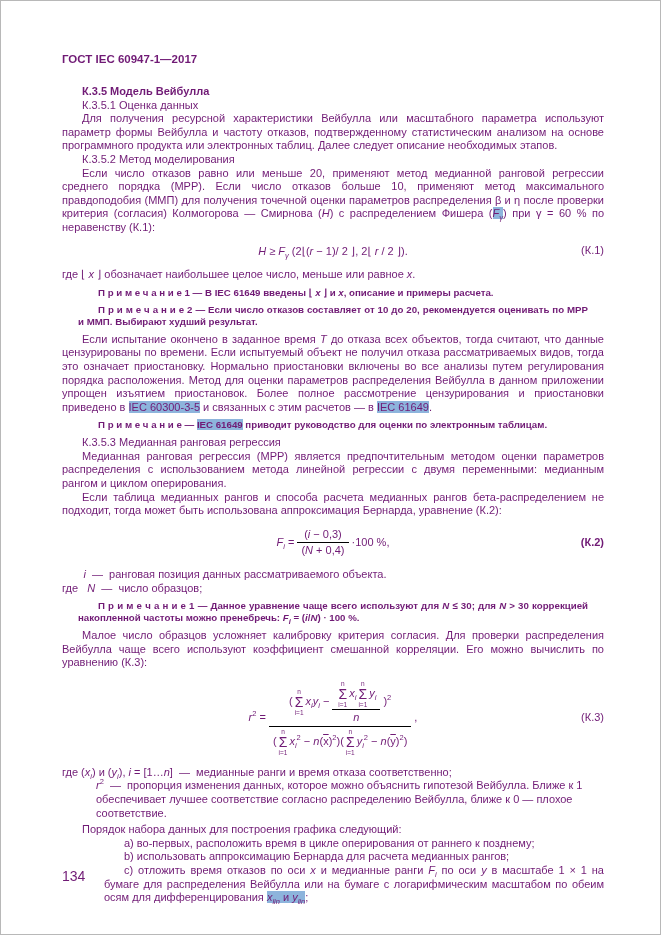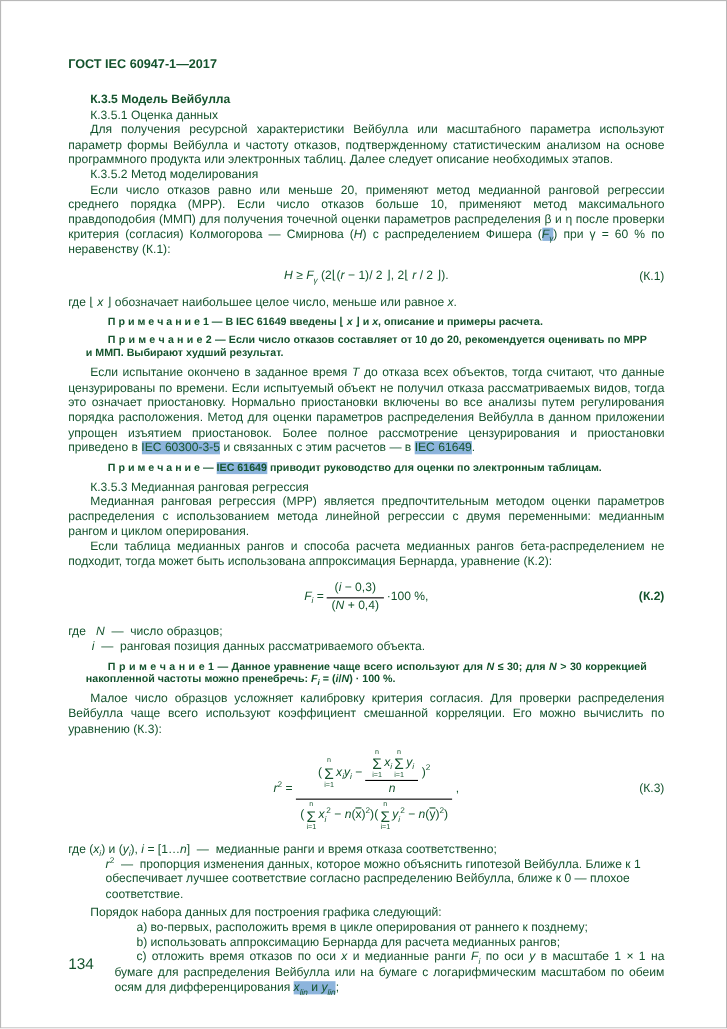--- a/index.html
+++ b/index.html
@@ -1,20 +1,20 @@
 <!DOCTYPE html>
 <html lang="ru"><head>
 <meta charset="utf-8">
 <style>
   * { margin:0; padding:0; box-sizing:border-box; }
   html,body { background:#ffffff; }
   .page {
     width:661px; height:935px; background:#ffffff;
     border:1px solid #b8b8b8; position:relative; overflow:hidden;
-    font-family:"Liberation Sans", sans-serif; color:#14532d;
+    font-family:"Liberation Sans", sans-serif; color:#701a75;
   }
   .header { position:absolute; top:52px; left:61px; font-weight:bold; font-size:11.5px; }
   .content {
     position:absolute; top:84px; left:61px; right:56px;
     font-size:11px; line-height:13.6px; text-align:justify;
   }
   .heading { font-weight:bold; text-indent:20px; }
   .subhead { text-indent:20px; }
   .para    { text-indent:20px; }
   .list    { text-indent:20px;margin-left:42px; }
@@ -69,22 +69,22 @@
             <span class="num">
               <span class="ftxt">(<i>i</i> − 0,3)</span>
             </span>
             <span class="den">
               <span class="ftxt">(<i>N</i> + 0,4)</span>
             </span>
           </span>
           <span class="ftxt"> ·100 %,</span>
         </span><span class="flabel"><b>(К.2)</b></span></div>
       <div class="where">
+        <div class="where-line">       <i>i</i>  —  ранговая позиция данных рассматриваемого объекта.</div>
         <div class="where-line">где   <i>N</i>  —  число образцов;</div>
-        <div class="where-line">       <i>i</i>  —  ранговая позиция данных рассматриваемого объекта.</div>
       </div>
       <div class="note">П р и м е ч а н и е   1 — Данное уравнение чаще всего используют для <i>N</i> ≤ 30; для <i>N</i> &gt; 30 коррекцией накопленной частоты можно пренебречь: <i>F<sub>i</sub></i> = (<i>i</i>/<i>N</i>) · 100 %.</div>
       <div class="para">Малое число образцов усложняет калибровку критерия согласия. Для проверки распределения Вейбулла чаще всего используют коэффициент смешанной корреляции. Его можно вычислить по уравнению (К.3):</div>
       <div class="formula-row"><span class="fbody">
           <span class="ftxt"><i>r</i><sup>2</sup> = </span>
           <span class="frac">
             <span class="num">
               <span class="ftxt">(</span>
               <span class="sum">
                 <span class="lim">n</span>

